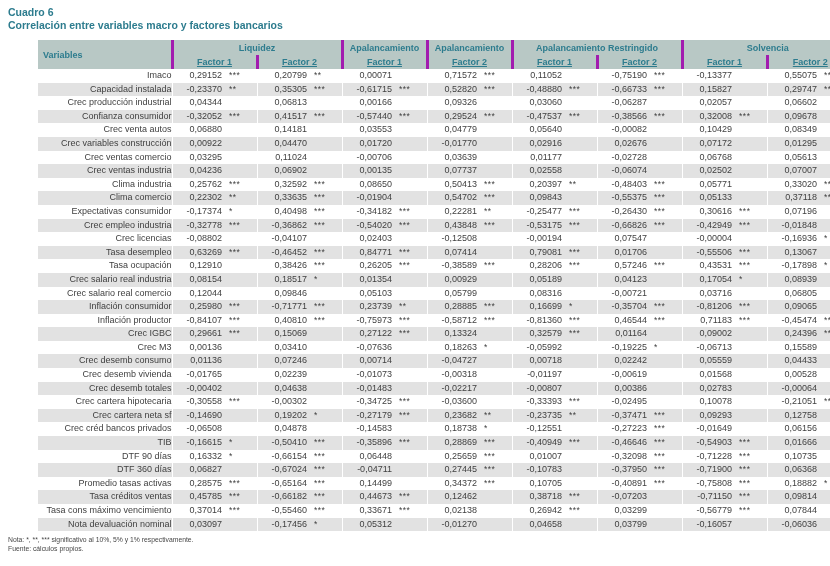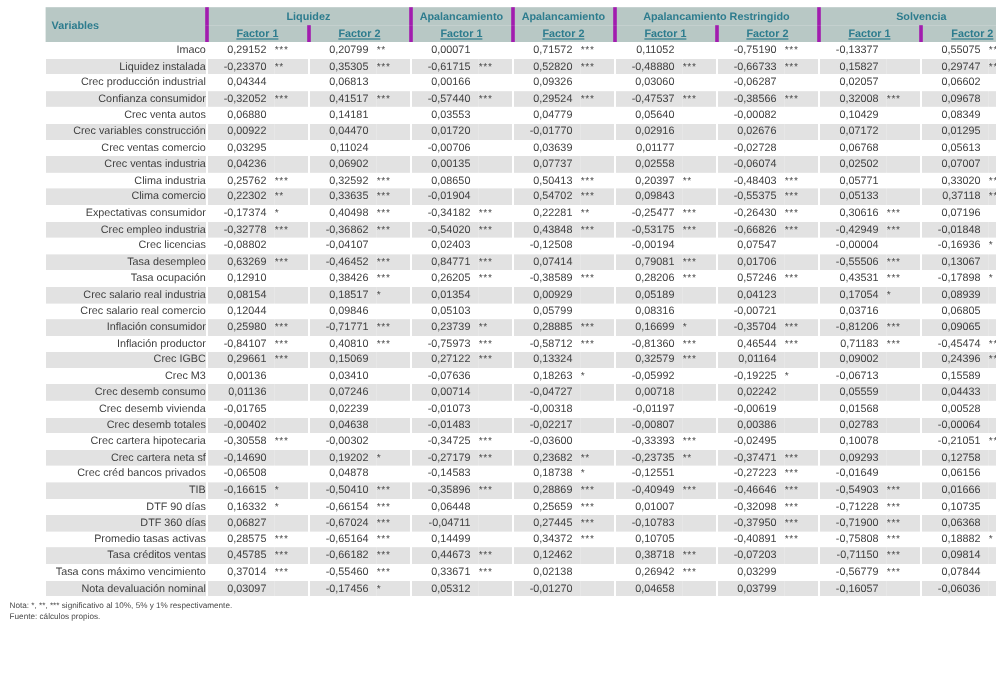--- a/index.html
+++ b/index.html
@@ -38,20 +38,24 @@
   td.var  { text-align:right; padding-left:5px; }
   td.val  { text-align:right; padding-right:7px; border-left:1px solid #ffffff; }
   td.star { text-align:left; font-size:8.5px; letter-spacing:0.5px; color:#3f3f3f; }
 
   .notes { margin-top:5px; font-size:6.8px; line-height:8.5px; color:#474747; }
 </style>
 </head>
 <body>
 
 <div class="page">
+  <div class="title-block">
+    <div class="title">Cuadro 6</div>
+    <div class="subtitle">Correlación entre variables macro y factores bancarios</div>
+  </div>
 
   <table class="corr">
     <colgroup>
       <col class="c-var">
       <col class="c-val">
         <col class="c-star">
       <col class="c-val">
         <col class="c-star">
       <col class="c-val">
         <col class="c-star">
@@ -100,21 +104,21 @@
           <td class="val">0,11052</td>
           <td class="star"></td>
           <td class="val">-0,75190</td>
           <td class="star">***</td>
           <td class="val">-0,13377</td>
           <td class="star"></td>
           <td class="val">0,55075</td>
           <td class="star">***</td>
         </tr>
         <tr>
-          <td class="var">Liquidez instalada</td>
+          <td class="var">Capacidad instalada</td>
           <td class="val">-0,23370</td>
           <td class="star">**</td>
           <td class="val">0,35305</td>
           <td class="star">***</td>
           <td class="val">-0,61715</td>
           <td class="star">***</td>
           <td class="val">0,52820</td>
           <td class="star">***</td>
           <td class="val">-0,48880</td>
           <td class="star">***</td>

